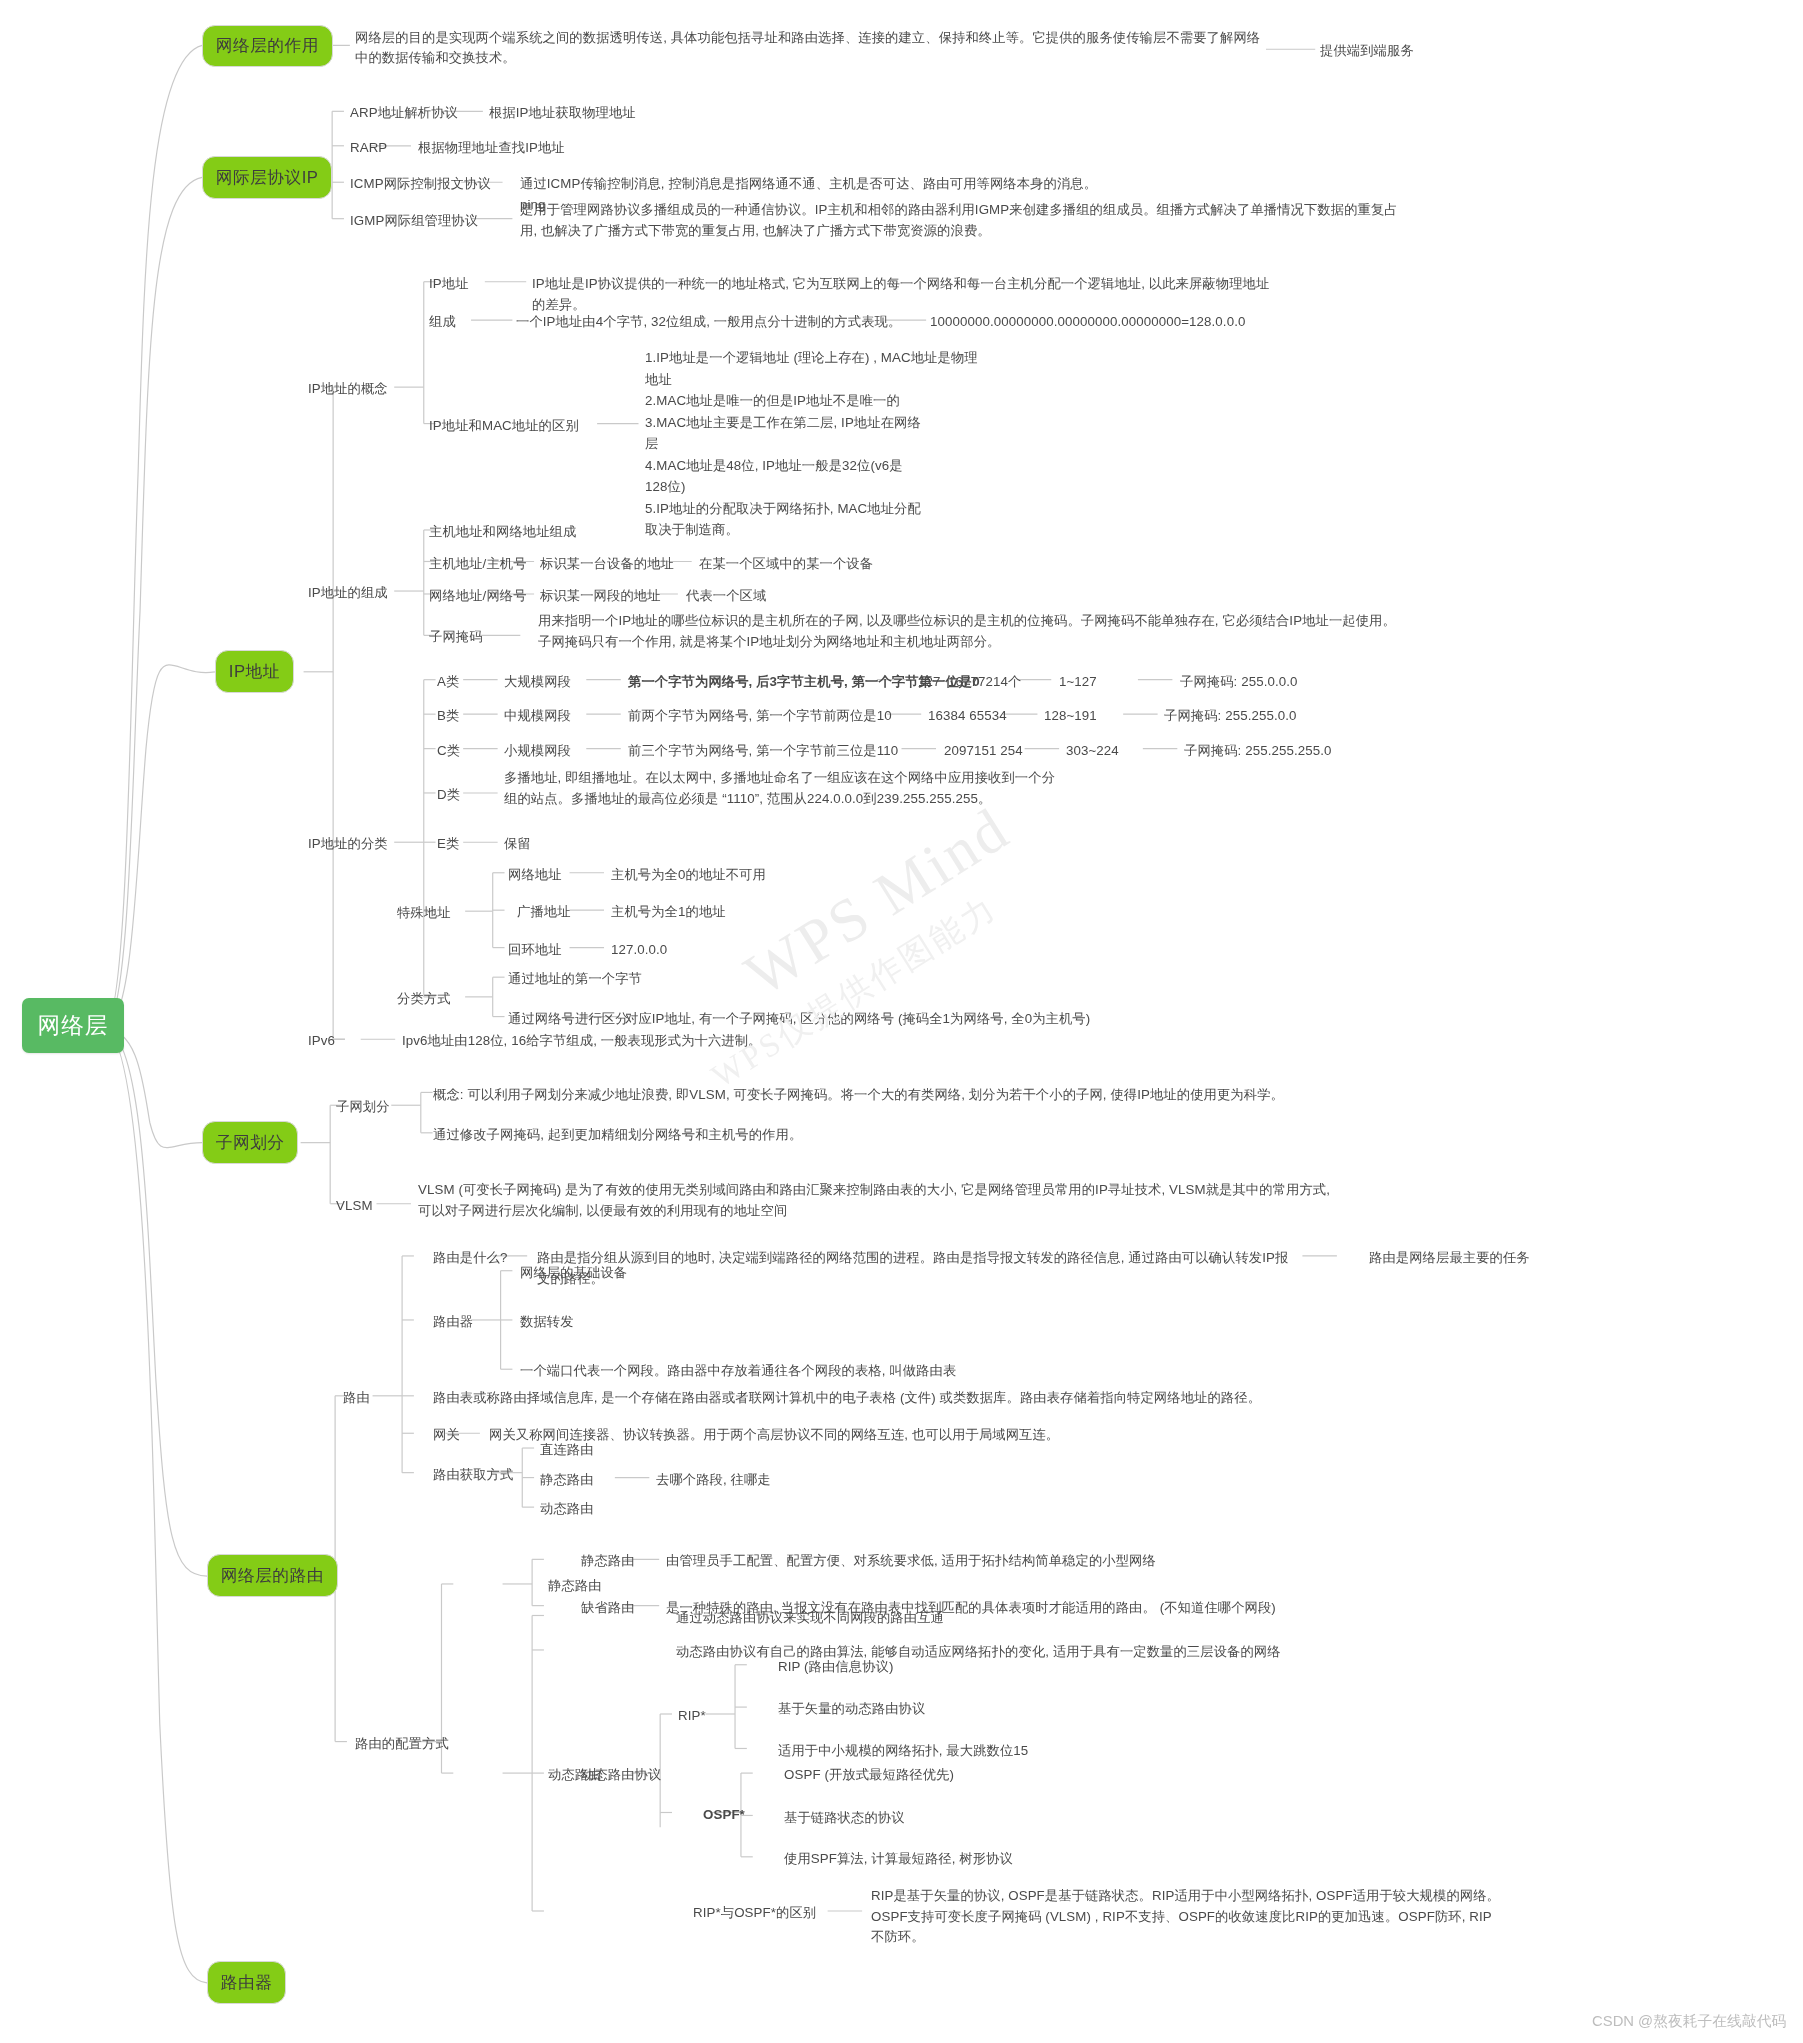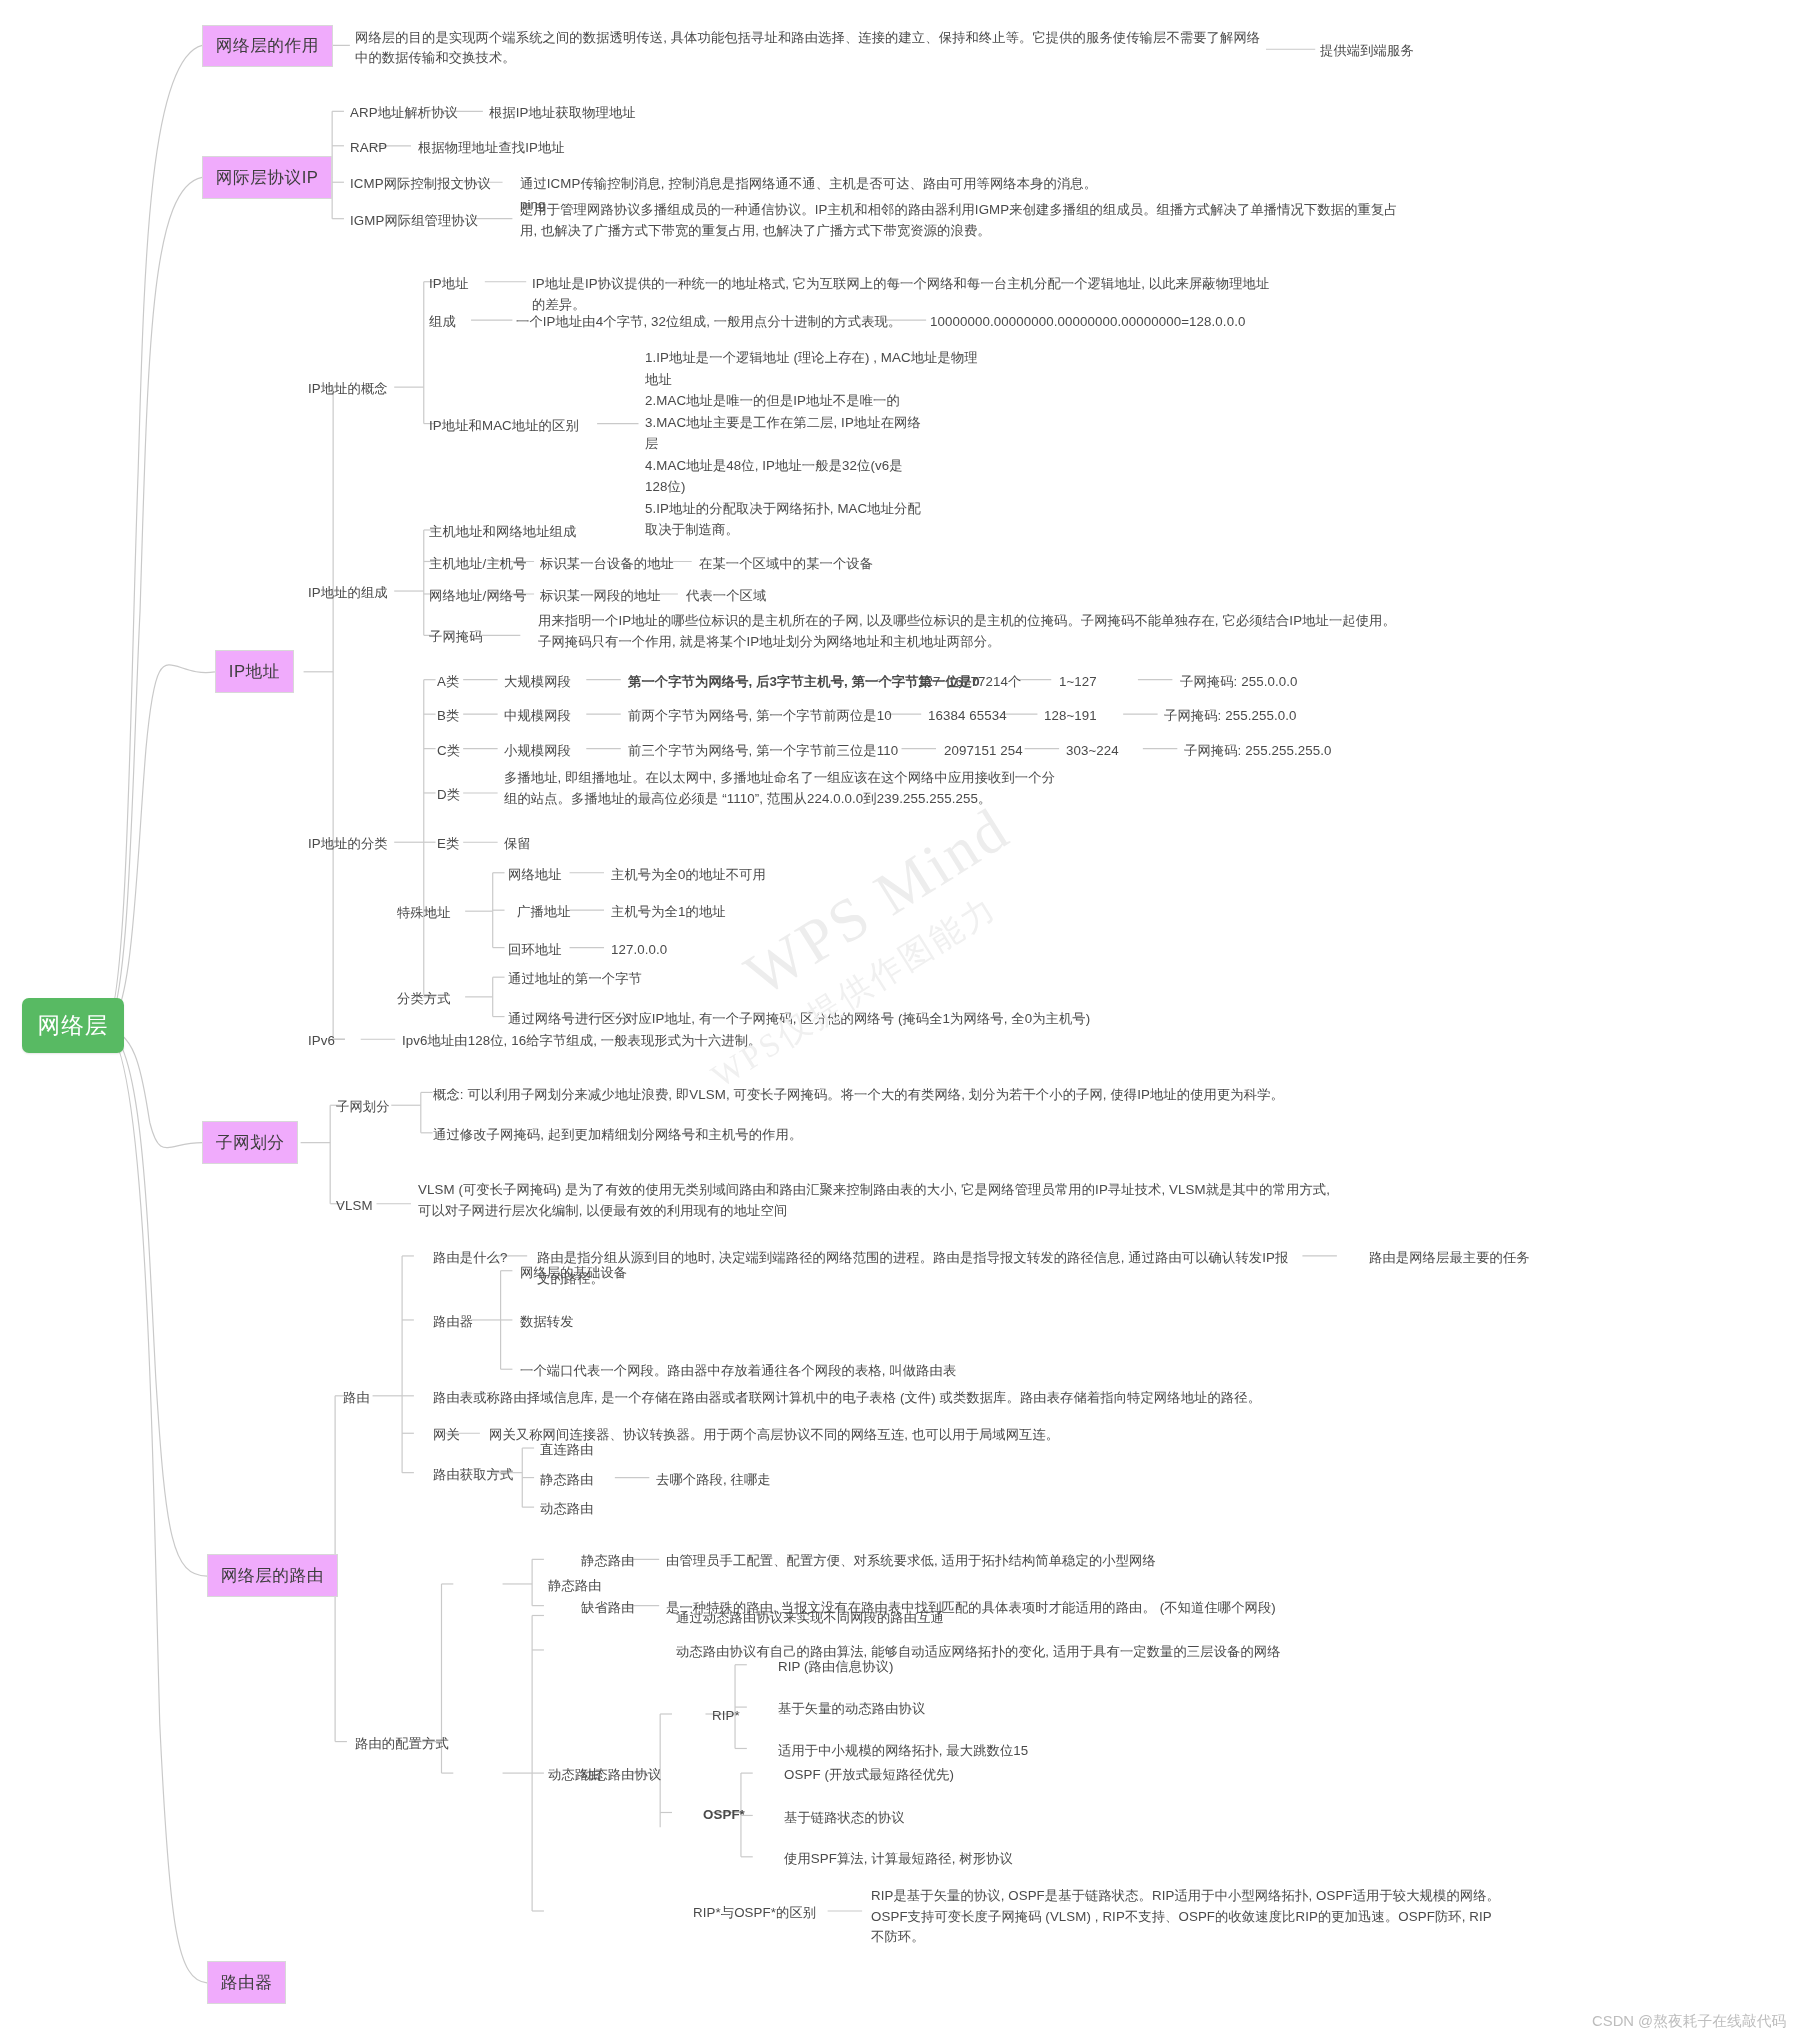--- a/index.html
+++ b/index.html
@@ -35,23 +35,23 @@
     background: #58ba63;
     color: #ffffff;
     border-radius: 6.9px;
     font-size: 22.7px;
     padding: 11.8px 15.8px;
     letter-spacing: 1px;
     box-shadow: 0 1px 2px rgba(0,0,0,0.10);
   }
   .branch {
     position: absolute;
-    background: #f0abfc;
+    background: #84cc16;
     border: 1px solid #d8d8d8;
-    border-radius: 0;
+    border-radius: 13px;
     color: #3d3d3d;
     font-size: 16.7px;
     padding: 8.9px 12.8px;
     letter-spacing: 0.5px;
     white-space: nowrap;
   }
   .watermark {
     position: absolute;
     color: #ededed;
     font-size: 61px;
@@ -397,21 +397,21 @@
   <div class="node" style="left:666px; top:1551px;">由管理员手工配置、配置方便、对系统要求低, 适用于拓扑结构简单稳定的小型网络</div>
   <div class="node" style="left:581px; top:1598px;">缺省路由</div>
   <div class="node" style="left:666px; top:1598px;">是一种特殊的路由, 当报文没有在路由表中找到匹配的具体表项时才能适用的路由。 (不知道住哪个网段)</div>
 
   <div class="node" style="left:548px; top:1765px;">动态路由</div>
   <div class="node" style="left:676px; top:1608px;">通过动态路由协议来实现不同网段的路由互通</div>
   <div class="node" style="left:676px; top:1642px;">动态路由协议有自己的路由算法, 能够自动适应网络拓扑的变化, 适用于具有一定数量的三层设备的网络</div>
 
   <div class="node" style="left:581px; top:1765px;">动态路由协议</div>
 
-  <div class="node" style="left:712px; top:1706px;">RIP*</div>
+  <div class="node" style="left:678px; top:1706px;">RIP*</div>
   <div class="node" style="left:778px; top:1657px;">RIP (路由信息协议)</div>
   <div class="node" style="left:778px; top:1699px;">基于矢量的动态路由协议</div>
   <div class="node" style="left:778px; top:1741px;">适用于中小规模的网络拓扑, 最大跳数位15</div>
 
   <div class="node" style="left:703px; top:1805px;font-weight:bold;">OSPF*</div>
   <div class="node" style="left:784px; top:1765px;">OSPF (开放式最短路径优先)</div>
   <div class="node" style="left:784px; top:1808px;">基于链路状态的协议</div>
   <div class="node" style="left:784px; top:1849px;">使用SPF算法, 计算最短路径, 树形协议</div>
 
   <div class="node" style="left:693px; top:1903px;">RIP*与OSPF*的区别</div>

